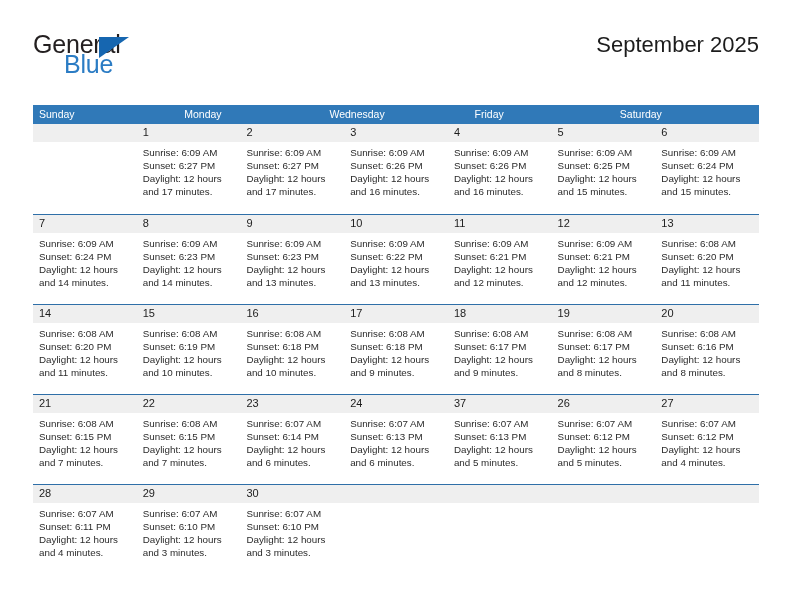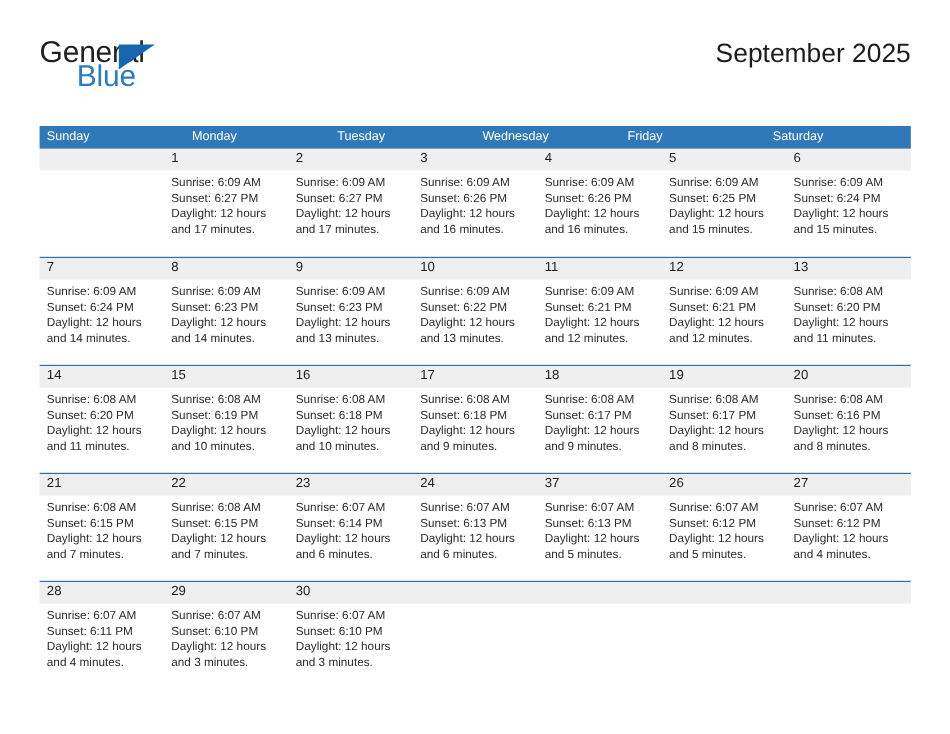--- a/index.html
+++ b/index.html
@@ -148,21 +148,20 @@
     <div class="title-block">
       <div class="cal-title">September 2025</div>
     </div>
 
   </div>
 
   <div class="calendar">
     <div class="weekdays" id="weekday-row">
         <div class="weekday">Sunday</div>
         <div class="weekday">Monday</div>
-        <div class="weekday">Tuesday</div>
         <div class="weekday">Wednesday</div>
         <div class="weekday">Friday</div>
         <div class="weekday">Saturday</div>
       </div>
     <div id="weeks-container">
         <div class="week">
           <div class="daystrip"></div>
           <div class="cells">
             <div class="cell">
               <div class="daynum"></div>

